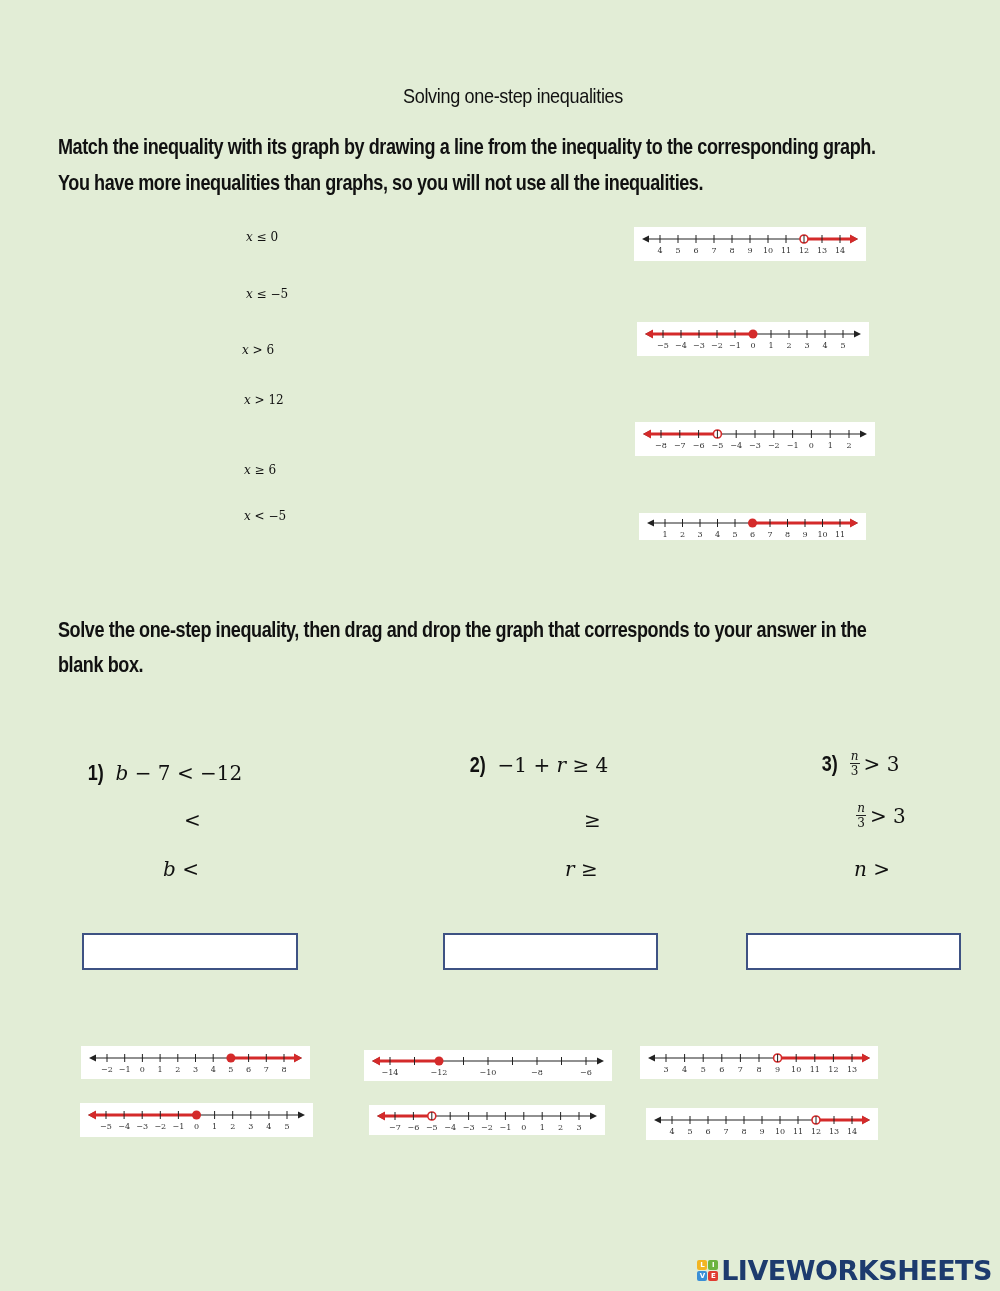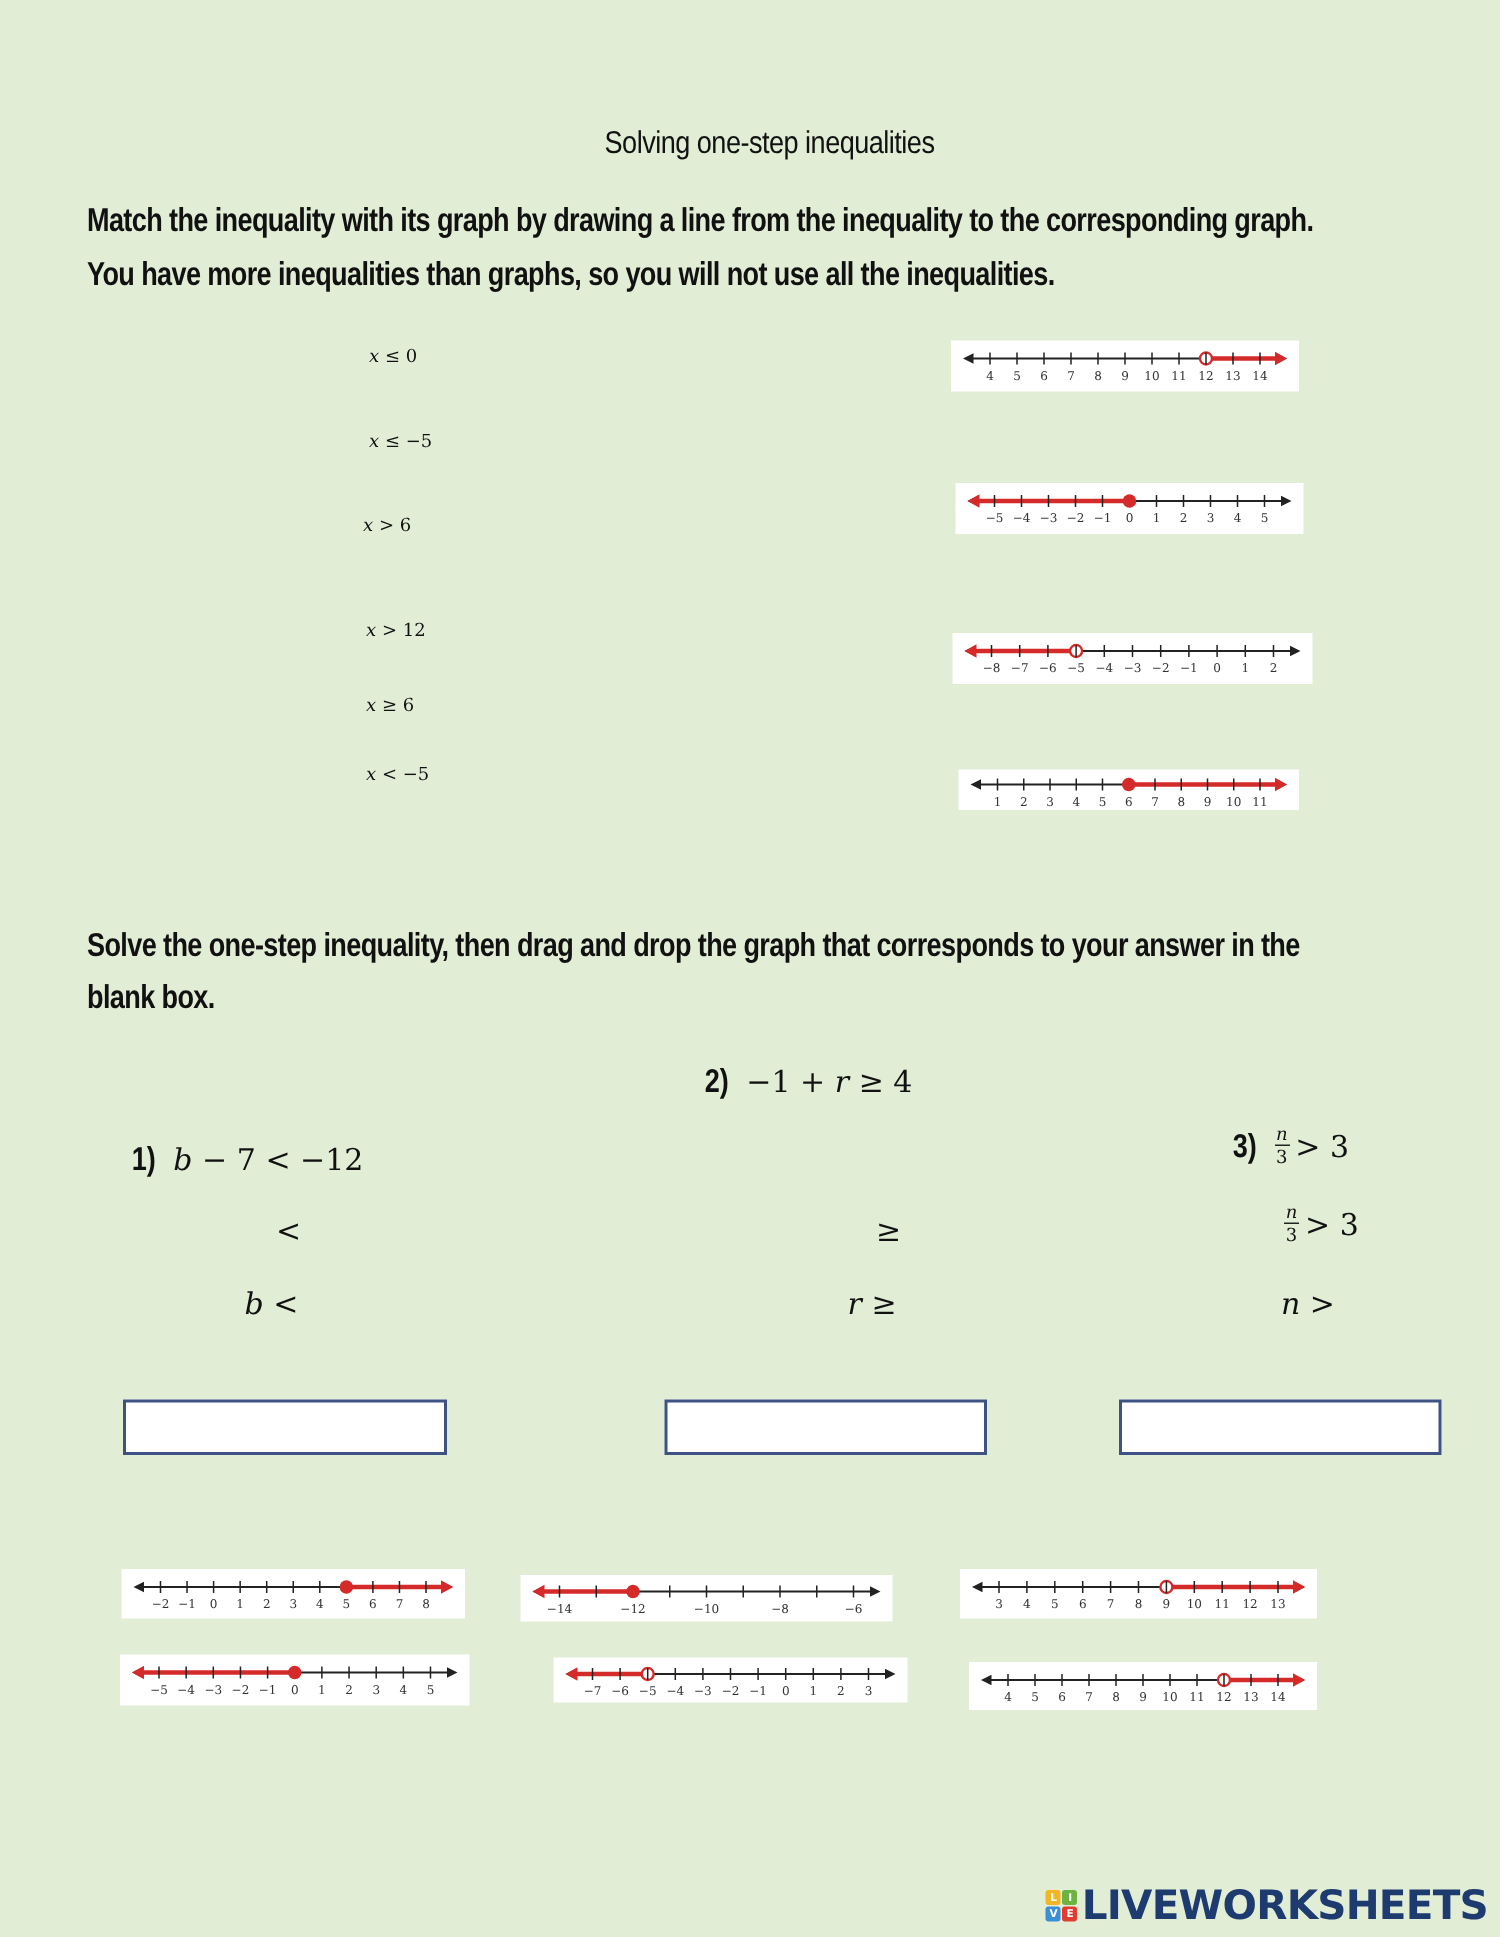--- a/index.html
+++ b/index.html
@@ -47,21 +47,21 @@
 <body>
 
 <div class="abs title">Solving one-step inequalities</div>
 
 <div class="abs instr" style="top:134px">Match the inequality with its graph by drawing a line from the inequality to the corresponding graph.</div>
 <div class="abs instr" style="top:170px">You have more inequalities than graphs, so you will not use all the inequalities.</div>
 
 <div class="abs math" style="left:246px;top:230px"><i>x</i> <span>≤ 0</span></div>
 <div class="abs math" style="left:246px;top:287px"><i>x</i> <span>≤ −5</span></div>
 <div class="abs math" style="left:242px;top:343px"><i>x</i> <span>&gt; 6</span></div>
-<div class="abs math" style="left:244px;top:413px"><i>x</i> <span>&gt; 12</span></div>
+<div class="abs math" style="left:244px;top:393px"><i>x</i> <span>&gt; 12</span></div>
 <div class="abs math" style="left:244px;top:463px"><i>x</i> <span>≥ 6</span></div>
 <div class="abs math" style="left:244px;top:509px"><i>x</i> <span>&lt; −5</span></div>
 
 <div class="abs nl" style="left:634px;top:227px;width:232px;height:34px">
     <svg width="232" height="34" xmlns="http://www.w3.org/2000/svg">
       <line x1="12" y1="12" x2="220" y2="12" stroke="#222" stroke-width="1.2"></line>
       <path d="M8 12 l7 -3.5 v7 z" fill="#222"></path>
       <path d="M224 12 l-7 -3.5 v7 z" fill="#222"></path>
       <line x1="170" y1="12" x2="220" y2="12" stroke="#d42a2a" stroke-width="3"></line>
       <path d="M224 12 l-8 -4.5 v9 z" fill="#d42a2a"></path>
@@ -191,21 +191,21 @@
 
 <div class="abs instr" style="top:617px">Solve the one-step inequality, then drag and drop the graph that corresponds to your answer in the</div>
 <div class="abs instr" style="top:652px">blank box.</div>
 
 <div class="abs math" style="left:86px;top:760px;font-size:20px">
   <span class="numlabel">1)</span><i>b</i><span> − 7 &lt; −12</span>
 </div>
 <div class="abs math" style="left:184px;top:808px;font-size:20px">&lt;</div>
 <div class="abs math" style="left:163px;top:857px;font-size:20px"><i>b</i><span> &lt;</span></div>
 
-<div class="abs math" style="left:468px;top:708px;font-size:20px">
+<div class="abs math" style="left:468px;top:752px;font-size:20px">
   <span class="numlabel">2)</span><span>−1 + </span><i>r</i><span> ≥ 4</span>
 </div>
 <div class="abs math" style="left:584px;top:808px;font-size:20px">≥</div>
 <div class="abs math" style="left:565px;top:857px;font-size:20px"><i>r</i><span> ≥</span></div>
 
 <div class="abs math" style="left:820px;top:750px;font-size:20px;display:flex;align-items:center">
   <span class="numlabel">3)</span>
   <span class="frac">
       <i>n</i>
       <span class="bar"></span>
@@ -284,21 +284,21 @@
       <text x="152.70000000000002" y="26" font-size="8" font-family="DejaVu Serif, serif" text-anchor="middle" fill="#333">2</text>
       <line x1="170.8" y1="8" x2="170.8" y2="16" stroke="#222" stroke-width="1"></line>
       <text x="170.8" y="26" font-size="8" font-family="DejaVu Serif, serif" text-anchor="middle" fill="#333">3</text>
       <line x1="188.9" y1="8" x2="188.9" y2="16" stroke="#222" stroke-width="1"></line>
       <text x="188.9" y="26" font-size="8" font-family="DejaVu Serif, serif" text-anchor="middle" fill="#333">4</text>
       <line x1="207" y1="8" x2="207" y2="16" stroke="#222" stroke-width="1"></line>
       <text x="207" y="26" font-size="8" font-family="DejaVu Serif, serif" text-anchor="middle" fill="#333">5</text>
       <circle cx="116.5" cy="12" r="4.5" fill="#d42a2a"></circle>
     </svg>
   </div>
-<div class="abs nl" style="left:347px;top:1050px;width:248px;height:31px">
+<div class="abs nl" style="left:364px;top:1050px;width:248px;height:31px">
     <svg width="248" height="31" xmlns="http://www.w3.org/2000/svg">
       <line x1="12" y1="11" x2="236" y2="11" stroke="#222" stroke-width="1.2"></line>
       <path d="M8 11 l7 -3.5 v7 z" fill="#222"></path>
       <path d="M240 11 l-7 -3.5 v7 z" fill="#222"></path>
       <line x1="12" y1="11" x2="75" y2="11" stroke="#d42a2a" stroke-width="3"></line>
       <path d="M8 11 l8 -4.5 v9 z" fill="#d42a2a"></path>
       <line x1="26" y1="7" x2="26" y2="15" stroke="#222" stroke-width="1"></line>
       <text x="26" y="25" font-size="8" font-family="DejaVu Serif, serif" text-anchor="middle" fill="#333">−14</text>
       <line x1="50.5" y1="7" x2="50.5" y2="15" stroke="#222" stroke-width="1"></line>
       <line x1="75" y1="7" x2="75" y2="15" stroke="#222" stroke-width="1"></line>

